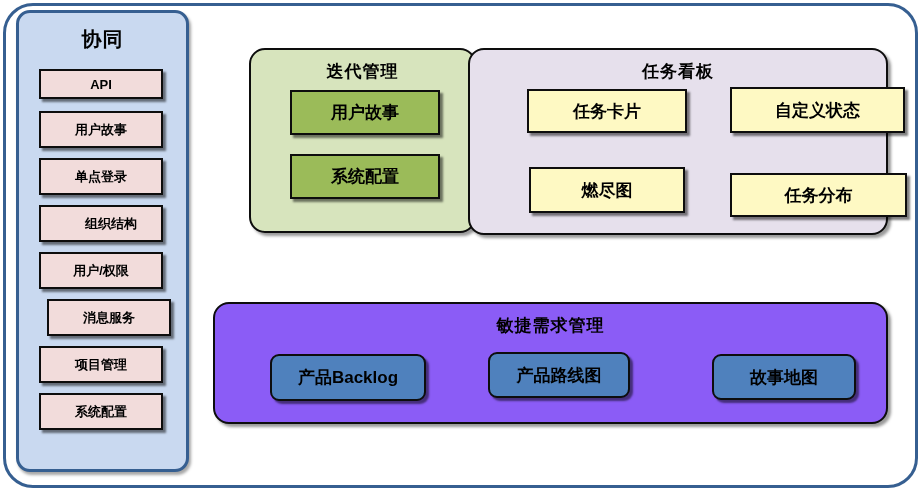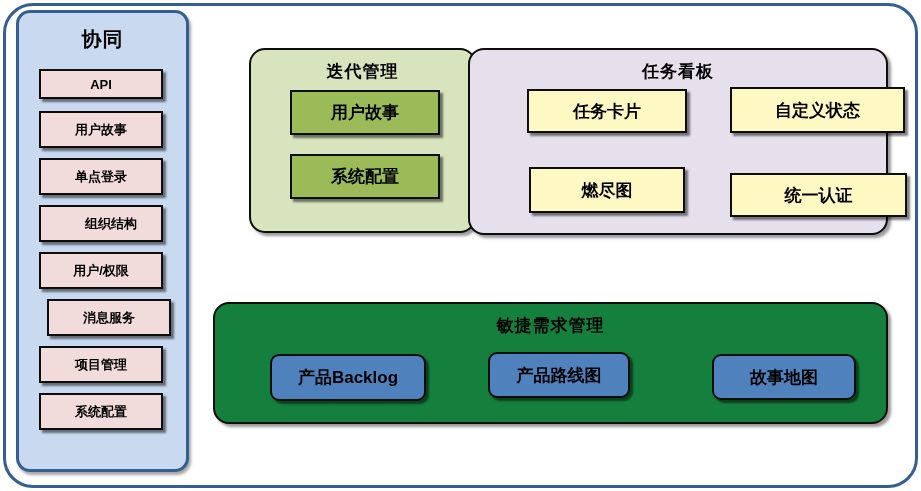--- a/index.html
+++ b/index.html
@@ -33,21 +33,21 @@
   
   .group{
     position:absolute;box-sizing:border-box;border:2px solid #0d0d0d;border-radius:16px;
     box-shadow:3px 3px 3px rgba(0,0,0,0.4);
   }
   .group-title{
     text-align:center;padding-top:10px;font-size:17px;font-weight:bold;letter-spacing:1px;
   }
   .group-green{left:213px;top:48px;width:227px;height:185px;background:#d7e4bd;margin-left:36px;}
   .group-purple{left:468px;top:48px;width:420px;height:187px;background:#e6e0ec;}
-  .group-blue{left:213px;top:302px;width:675px;height:122px;background:#15803d;}
+  .group-blue{left:213px;top:302px;width:675px;height:122px;background:#8b5cf6;}
   
   .node{
     position:absolute;box-sizing:border-box;border:2.5px solid #0d0d0d;
     box-shadow:3px 3px 2px rgba(0,0,0,0.5);
     display:flex;align-items:center;justify-content:center;
     font-size:17px;font-weight:bold;color:#000;
   }
   .node-green{background:#9bbb59;}
   .node-purple{background:#fef9c3;margin-left:35px;}
   .node-blue{background:#4f81bd;border-radius:9px;}
@@ -83,21 +83,21 @@
     <div class="group-title">迭代管理</div>
     <div class="node node-green n-user-story">用户故事</div>
     <div class="node node-green n-iter-plan">系统配置</div>
   </div>
 
   <div class="group group-purple">
     <div class="group-title">任务看板</div>
     <div class="node node-purple n-task-card">任务卡片</div>
     <div class="node node-purple n-cust-stat">自定义状态</div>
     <div class="node node-purple n-burndown">燃尽图</div>
-    <div class="node node-purple n-task-dist">统一认证</div>
+    <div class="node node-purple n-task-dist">任务分布</div>
   </div>
 
   <div class="group group-blue">
     <div class="group-title">敏捷需求管理</div>
     <div class="node node-blue n-backlog">产品Backlog</div>
     <div class="node node-blue n-roadmap">产品路线图</div>
     <div class="node node-blue n-storymap">故事地图</div>
   </div>
 </div>
 

